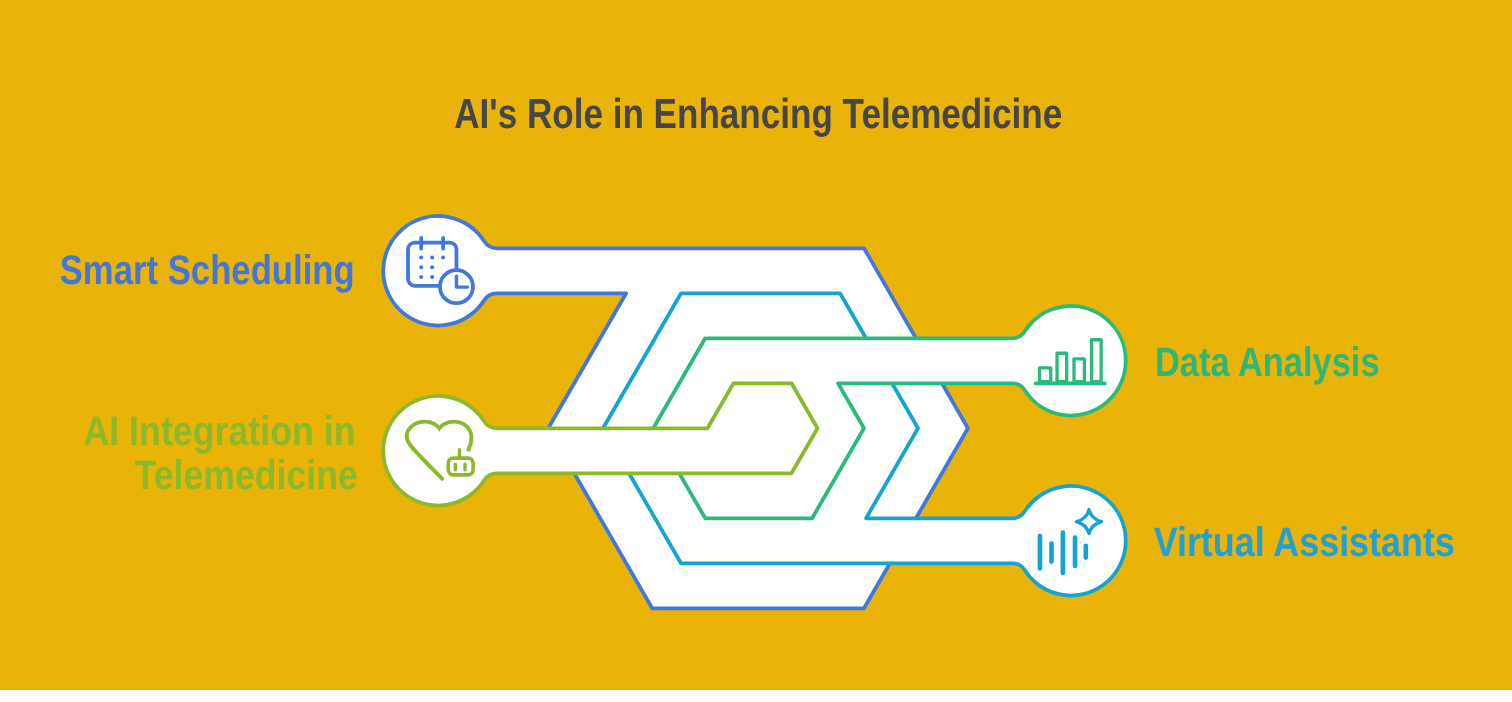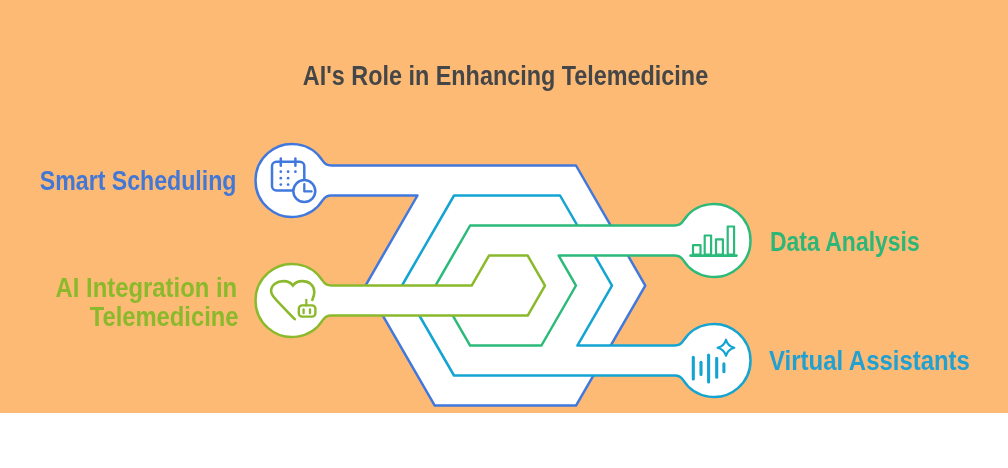--- a/index.html
+++ b/index.html
@@ -1,16 +1,16 @@
 <!DOCTYPE html>
 <html><head>
 <meta charset="utf-8">
 <style>
   html,body{margin:0;padding:0;background:#ffffff;}
-  .wrap{position:relative;width:1008px;height:413px;background:#fdba74;overflow:hidden;}
+  .wrap{position:relative;width:1008px;height:460px;background:#eab308;overflow:hidden;}
   svg{position:absolute;left:0;top:0;}
   text{font-family:"Liberation Sans",sans-serif;font-weight:bold;}
 </style>
 </head>
 <body>
 <div class="wrap">
 <svg width="1008" height="468" viewBox="0 0 1008 468">
 
   <path d="M 331.21 165.5 L 576 165.5 L 645.28 285.5 L 576 405.5 L 434.78 405.5 L 365.5 285.5 L 417.46 195.5 L 331.21 195.5 A 10 10 0 0 0 322.78 200.12 A 36.5 36.5 0 1 1 322.78 160.88 A 10 10 0 0 0 331.21 165.5 Z" fill="#ffffff" stroke="#4078dd" stroke-width="2.5" stroke-linejoin="round"></path>
 

